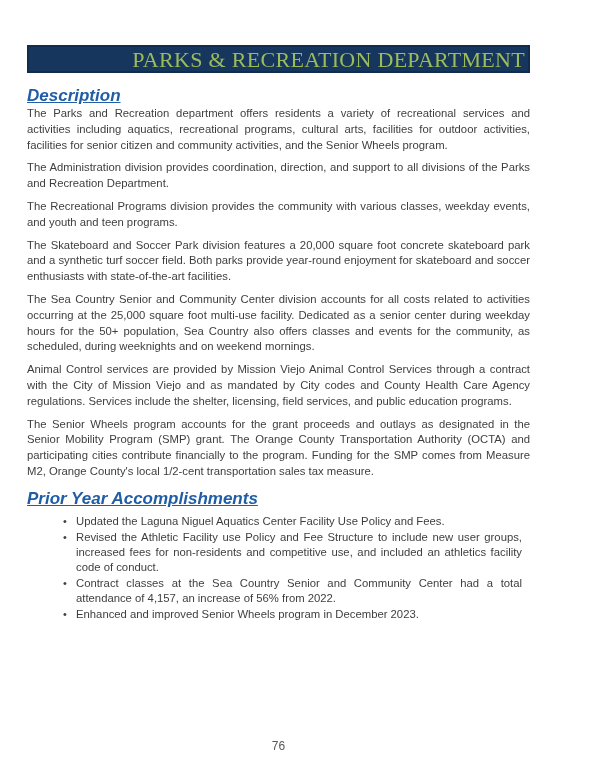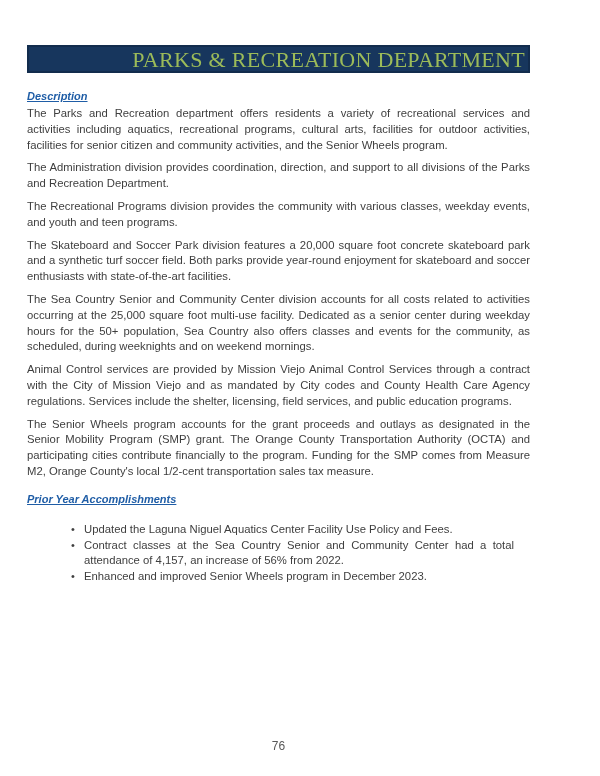--- a/index.html
+++ b/index.html
@@ -36,30 +36,30 @@
     color: #3E3E3E;
     font-size: 11.3px;
     line-height: 15.8px;
     text-align: justify;
   }
   .section-heading {
     color: #1F5DA6;
     font-weight: bold;
     font-style: italic;
     text-decoration: underline;
-    font-size: 11px;
+    font-size: 17px;
     line-height: 14px;
     text-align: left;
   }
   .heading-description { margin: 16px 0 3px 0; }
   .heading-accomplishments { margin: 12px 0 4px 0; }
   .content p { margin: 0 0 7px 0; }
   ul.accomplishments-list {
     list-style: none;
-    margin: 16px;
+    margin: 8px;
     padding: 0 0 0 28px;
     line-height: 15px;
   }
   ul.accomplishments-list li {
     position: relative;
     padding-left: 13px;
     margin: 0 0 1px 0;
   }
   ul.accomplishments-list li::before {
     content: "\2022";
@@ -97,20 +97,21 @@
     <p>The Recreational Programs division provides the community with various classes, weekday events, and youth and teen programs.</p>
     <p>The Skateboard and Soccer Park division features a 20,000 square foot concrete skateboard park and a synthetic turf soccer field.  Both parks provide year-round enjoyment for skateboard and soccer enthusiasts with state-of-the-art facilities.</p>
     <p>The Sea Country Senior and Community Center division accounts for all costs related to activities occurring at the 25,000 square foot multi-use facility.  Dedicated as a senior center during weekday hours for the 50+ population, Sea Country also offers classes and events for the community, as scheduled, during weeknights and on weekend mornings.</p>
     <p>Animal Control services are provided by Mission Viejo Animal Control Services through a contract with the City of Mission Viejo and as mandated by City codes and County Health Care Agency regulations. Services include the shelter, licensing, field services, and public education programs.</p>
     <p>The Senior Wheels program accounts for the grant proceeds and outlays as designated in the Senior Mobility Program (SMP) grant.  The Orange County Transportation Authority (OCTA) and participating cities contribute financially to the program.  Funding for the SMP comes from Measure M2, Orange County's local 1/2-cent transportation sales tax measure.</p>
 
     <div class="section-heading heading-accomplishments">Prior Year Accomplishments</div>
 
     <ul class="accomplishments-list">
       <li>Updated the Laguna Niguel Aquatics Center Facility Use Policy and Fees.</li>
+      <li>Revised the Athletic Facility use Policy and Fee Structure to include new user groups, increased fees for non-residents and competitive use, and included an athletics facility code of conduct.</li>
       <li>Contract classes at the Sea Country Senior and Community Center had a total attendance of 4,157, an increase of 56% from 2022.</li>
       <li>Enhanced and improved Senior Wheels program in December 2023.</li>
     </ul>
 
   </div>
 
   <div class="page-number">76</div>
 
 </div>
 

